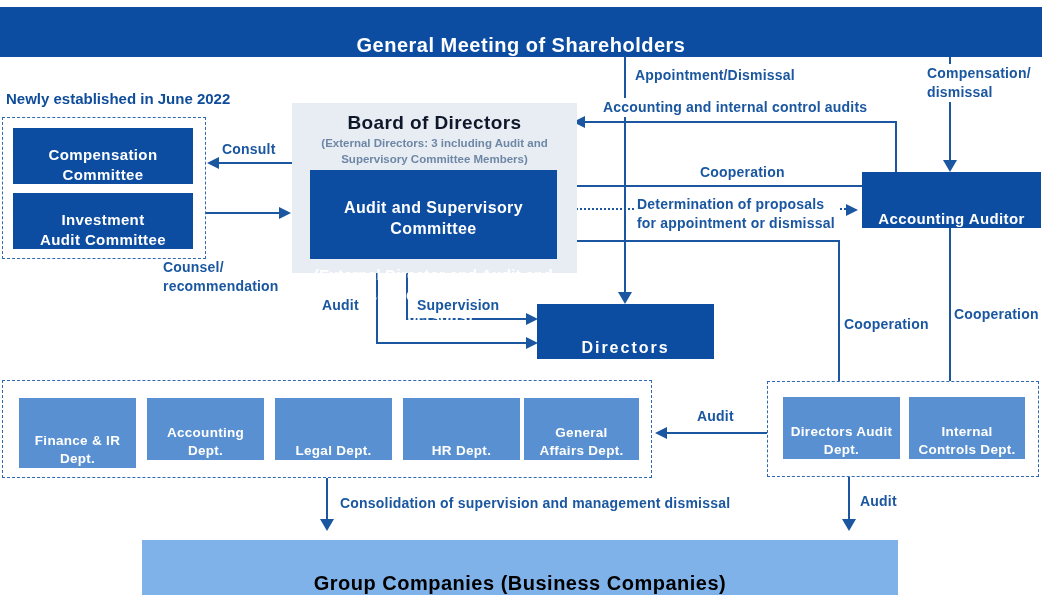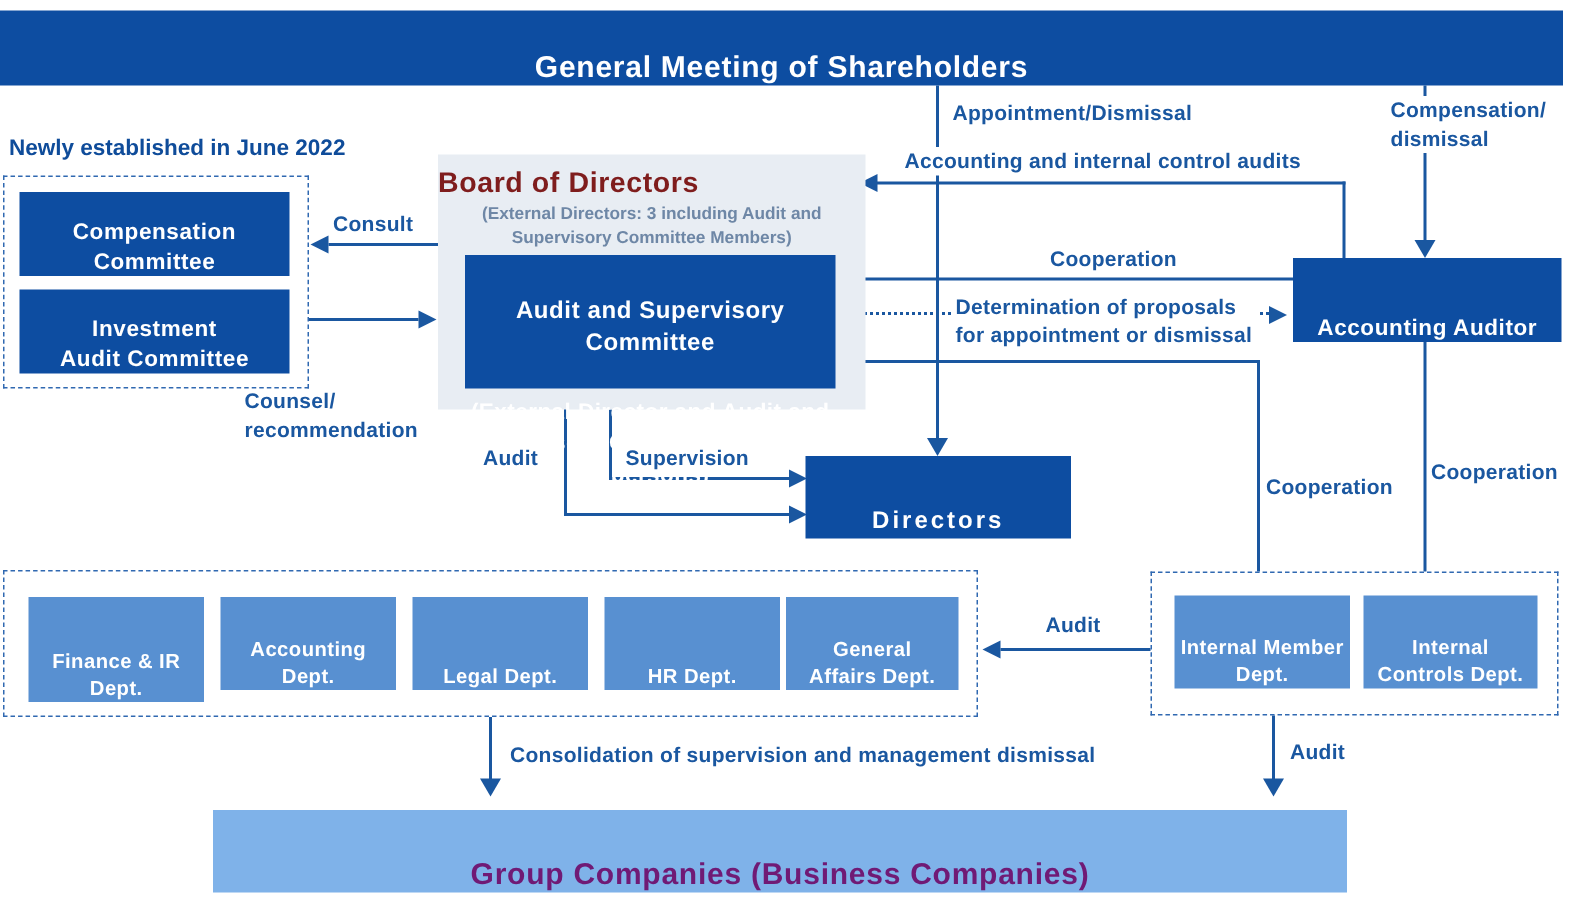--- a/index.html
+++ b/index.html
@@ -1,26 +1,26 @@
 <!DOCTYPE html>
 <html><head>
 <meta charset="utf-8">
 <style>
   html,body{margin:0;padding:0;background:#fff;}
   #stage{position:relative;width:1048px;height:601px;background:#fff;overflow:hidden;
          font-family:"Liberation Sans","DejaVu Sans",sans-serif;}
   .abs{position:absolute;box-sizing:border-box;}
   .flexc{display:flex;align-items:flex-end;justify-content:center;text-align:center;}
   .banner{background:#0d4da1;color:#fff;font-weight:bold;font-size:20px;letter-spacing:.5px;}
-  .group-banner{background:#7fb2e9;color:#701a75;font-weight:bold;font-size:20px;letter-spacing:.5px;}
+  .group-banner{background:#7fb2e9;color:#000000;font-weight:bold;font-size:20px;letter-spacing:.5px;}
   .box-dark{background:#0d4da1;color:#fff;font-weight:bold;white-space:pre-line;line-height:1.3;letter-spacing:.4px;}
   .box-dept{background:#5890d1;color:#fff;font-weight:bold;font-size:13.5px;white-space:pre-line;line-height:1.35;letter-spacing:.3px;}
   .dashed{border:1.5px dashed #3069b1;background:transparent;}
   .panel{background:#e8edf3;}
-  .panel-title{color:#7f1d1d;font-weight:bold;font-size:19px;text-align:left;margin-top:9px;letter-spacing:.4px;}
+  .panel-title{color:#0f172a;font-weight:bold;font-size:19px;text-align:center;margin-top:9px;letter-spacing:.4px;}
   .panel-sub{color:#6e87a6;font-weight:bold;font-size:11.5px;text-align:center;white-space:pre-line;line-height:1.35;margin-top:2px;}
   .cmte-title{font-size:16px;margin-top:7px;}
   .cmte-sub{font-size:15px;font-weight:bold;white-space:pre-line;line-height:1.4;margin-top:4px;letter-spacing:.3px;}
   .hline{position:absolute;height:2px;background:#1a57a0;z-index:1;}
   .vline{position:absolute;width:2px;background:#1a57a0;z-index:1;}
   .dotline{position:absolute;height:0;border-top:2px dotted #1a57a0;z-index:1;}
   .arr{position:absolute;width:0;height:0;z-index:1;}
   .arr-left{border-top:6px solid transparent;border-bottom:6px solid transparent;border-right:12px solid #1a57a0;}
   .arr-right{border-top:6px solid transparent;border-bottom:6px solid transparent;border-left:12px solid #1a57a0;}
   .arr-down{border-left:7px solid transparent;border-right:7px solid transparent;border-top:12px solid #1a57a0;}
@@ -85,21 +85,21 @@
   <div class="abs flexc box-dept z2" style="left:403px;top:398px;width:117px;height:62px;">
     <span>HR Dept.</span>
   </div>
   <div class="abs flexc box-dept z2" style="left:524px;top:398px;width:115px;height:62px;">
     <span>General
 Affairs Dept.</span>
   </div>
 
   <div class="abs dashed z2" style="left:767px;top:381px;width:272px;height:96px;"></div>
   <div class="abs flexc box-dept z2" style="left:783px;top:397px;width:117px;height:62px;">
-    <span>Internal Member
+    <span>Directors Audit
 Dept.</span>
   </div>
   <div class="abs flexc box-dept z2" style="left:909px;top:397px;width:116px;height:62px;">
     <span>Internal
 Controls Dept.</span>
   </div>
 
   <div class="abs flexc group-banner z2" style="left:142px;top:540px;width:756px;height:55px;">
     <span>Group Companies (Business Companies)</span>
   </div>

